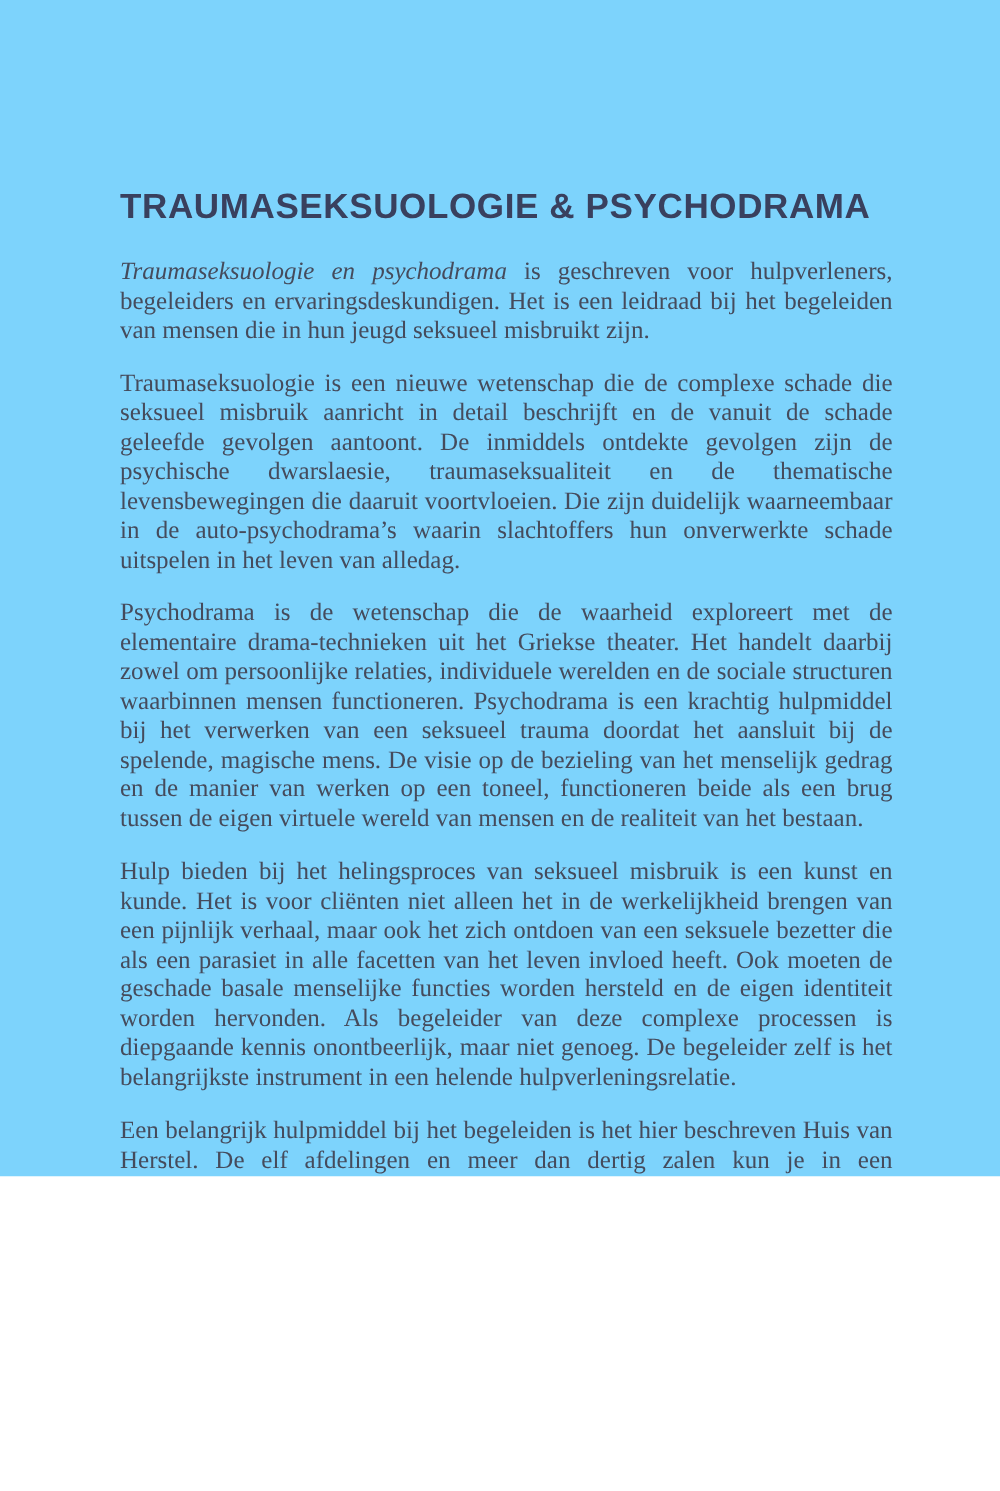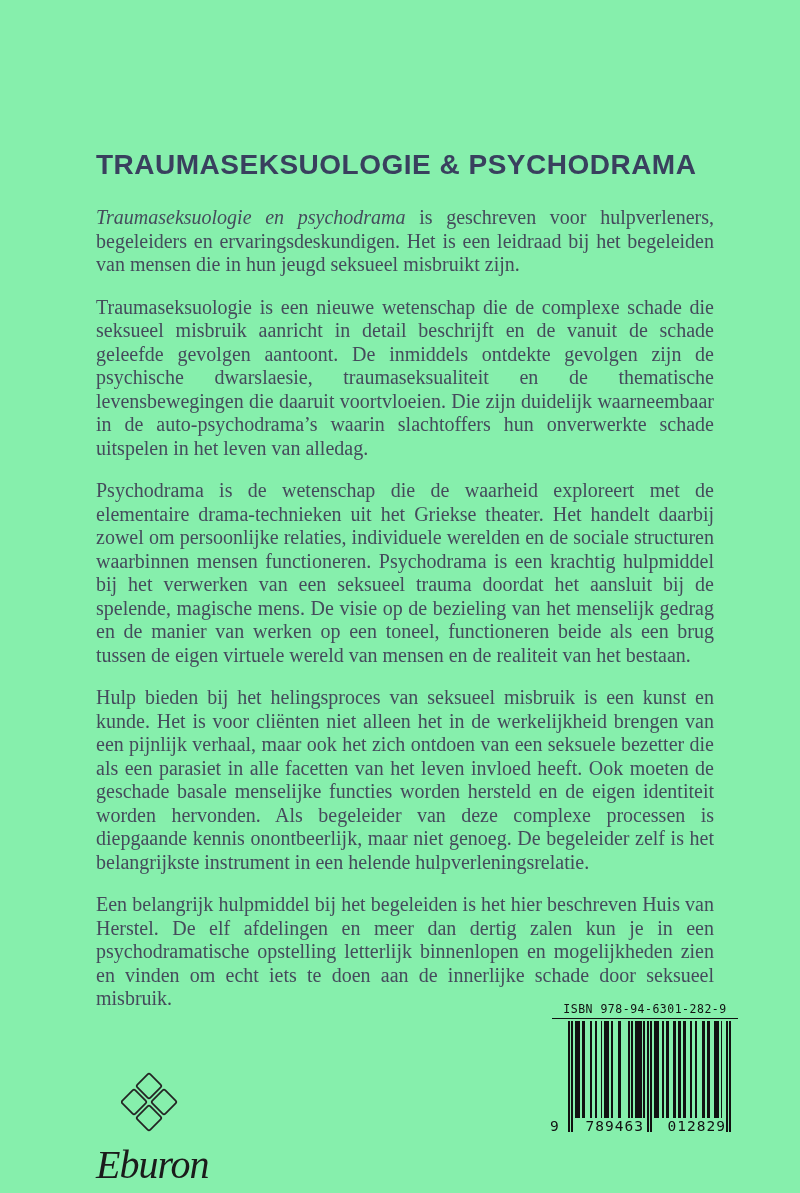--- a/index.html
+++ b/index.html
@@ -1,19 +1,19 @@
 <!DOCTYPE html>
 <html lang="nl"><head>
 <meta charset="utf-8">
 <style>
   html,body{margin:0;padding:0;}
   .page{
     position:relative;
-    width:800px;height:1193px;
-    background:#86efac;
+    width:800px;height:941px;
+    background:#7dd3fc;
     overflow:hidden;
     font-family:"Liberation Serif", serif;
   }
   .content{
     position:absolute;
     left:96px;top:148px;width:618px;
   }
   h1.title{
     margin:0 0 24px 0;
     font-family:"Liberation Sans", sans-serif;

